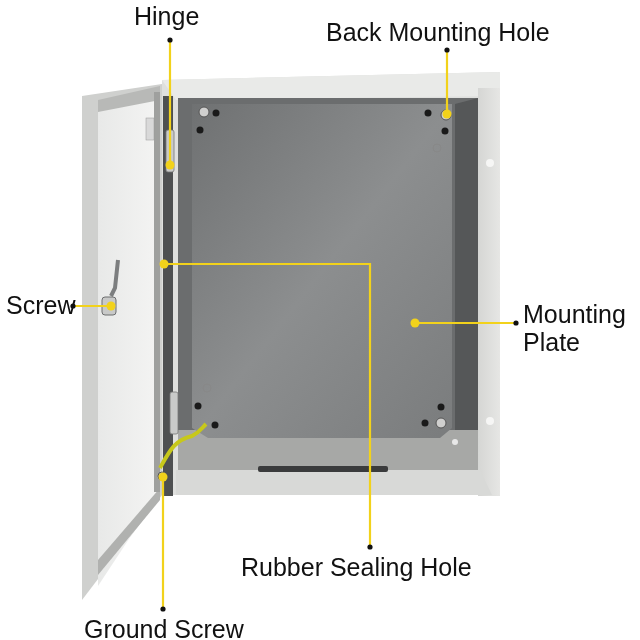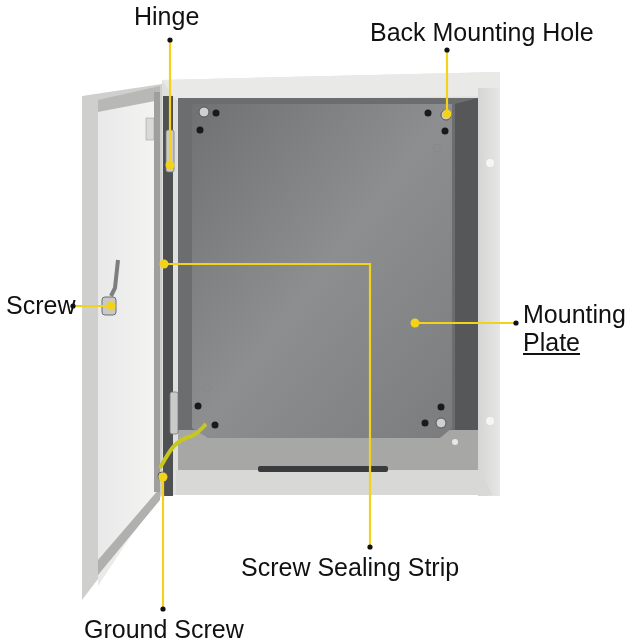--- a/index.html
+++ b/index.html
@@ -115,19 +115,19 @@
       <circle cx="170" cy="40" r="2.6" fill="#111"></circle>
       <circle cx="447" cy="50" r="2.6" fill="#111"></circle>
       <circle cx="73" cy="306" r="2.6" fill="#111"></circle>
       <circle cx="370" cy="547" r="2.6" fill="#111"></circle>
       <circle cx="516" cy="323" r="2.6" fill="#111"></circle>
       <circle cx="163" cy="609" r="2.6" fill="#111"></circle>
     </g>
   </svg>
 
   <div class="label" style="left:134px; top:2px;">Hinge</div>
-  <div class="label" style="left:326px; top:18px;margin-left:44px;">Back Mounting Hole</div>
+  <div class="label" style="left:326px; top:18px;">Back Mounting Hole</div>
   <div class="label" style="left:6px; top:291px;">Screw</div>
   <div class="label" style="left:523px; top:300px;">Mounting</div>
-  <div class="label" style="left:523px; top:328px;text-decoration:underline;">Plate</div>
-  <div class="label" style="left:241px; top:553px;">Screw Sealing Strip</div>
+  <div class="label" style="left:523px; top:328px;">Plate</div>
+  <div class="label" style="left:241px; top:553px;">Rubber Sealing Hole</div>
   <div class="label" style="left:84px; top:615px;">Ground Screw</div>
 </div>
 
 </body></html>

